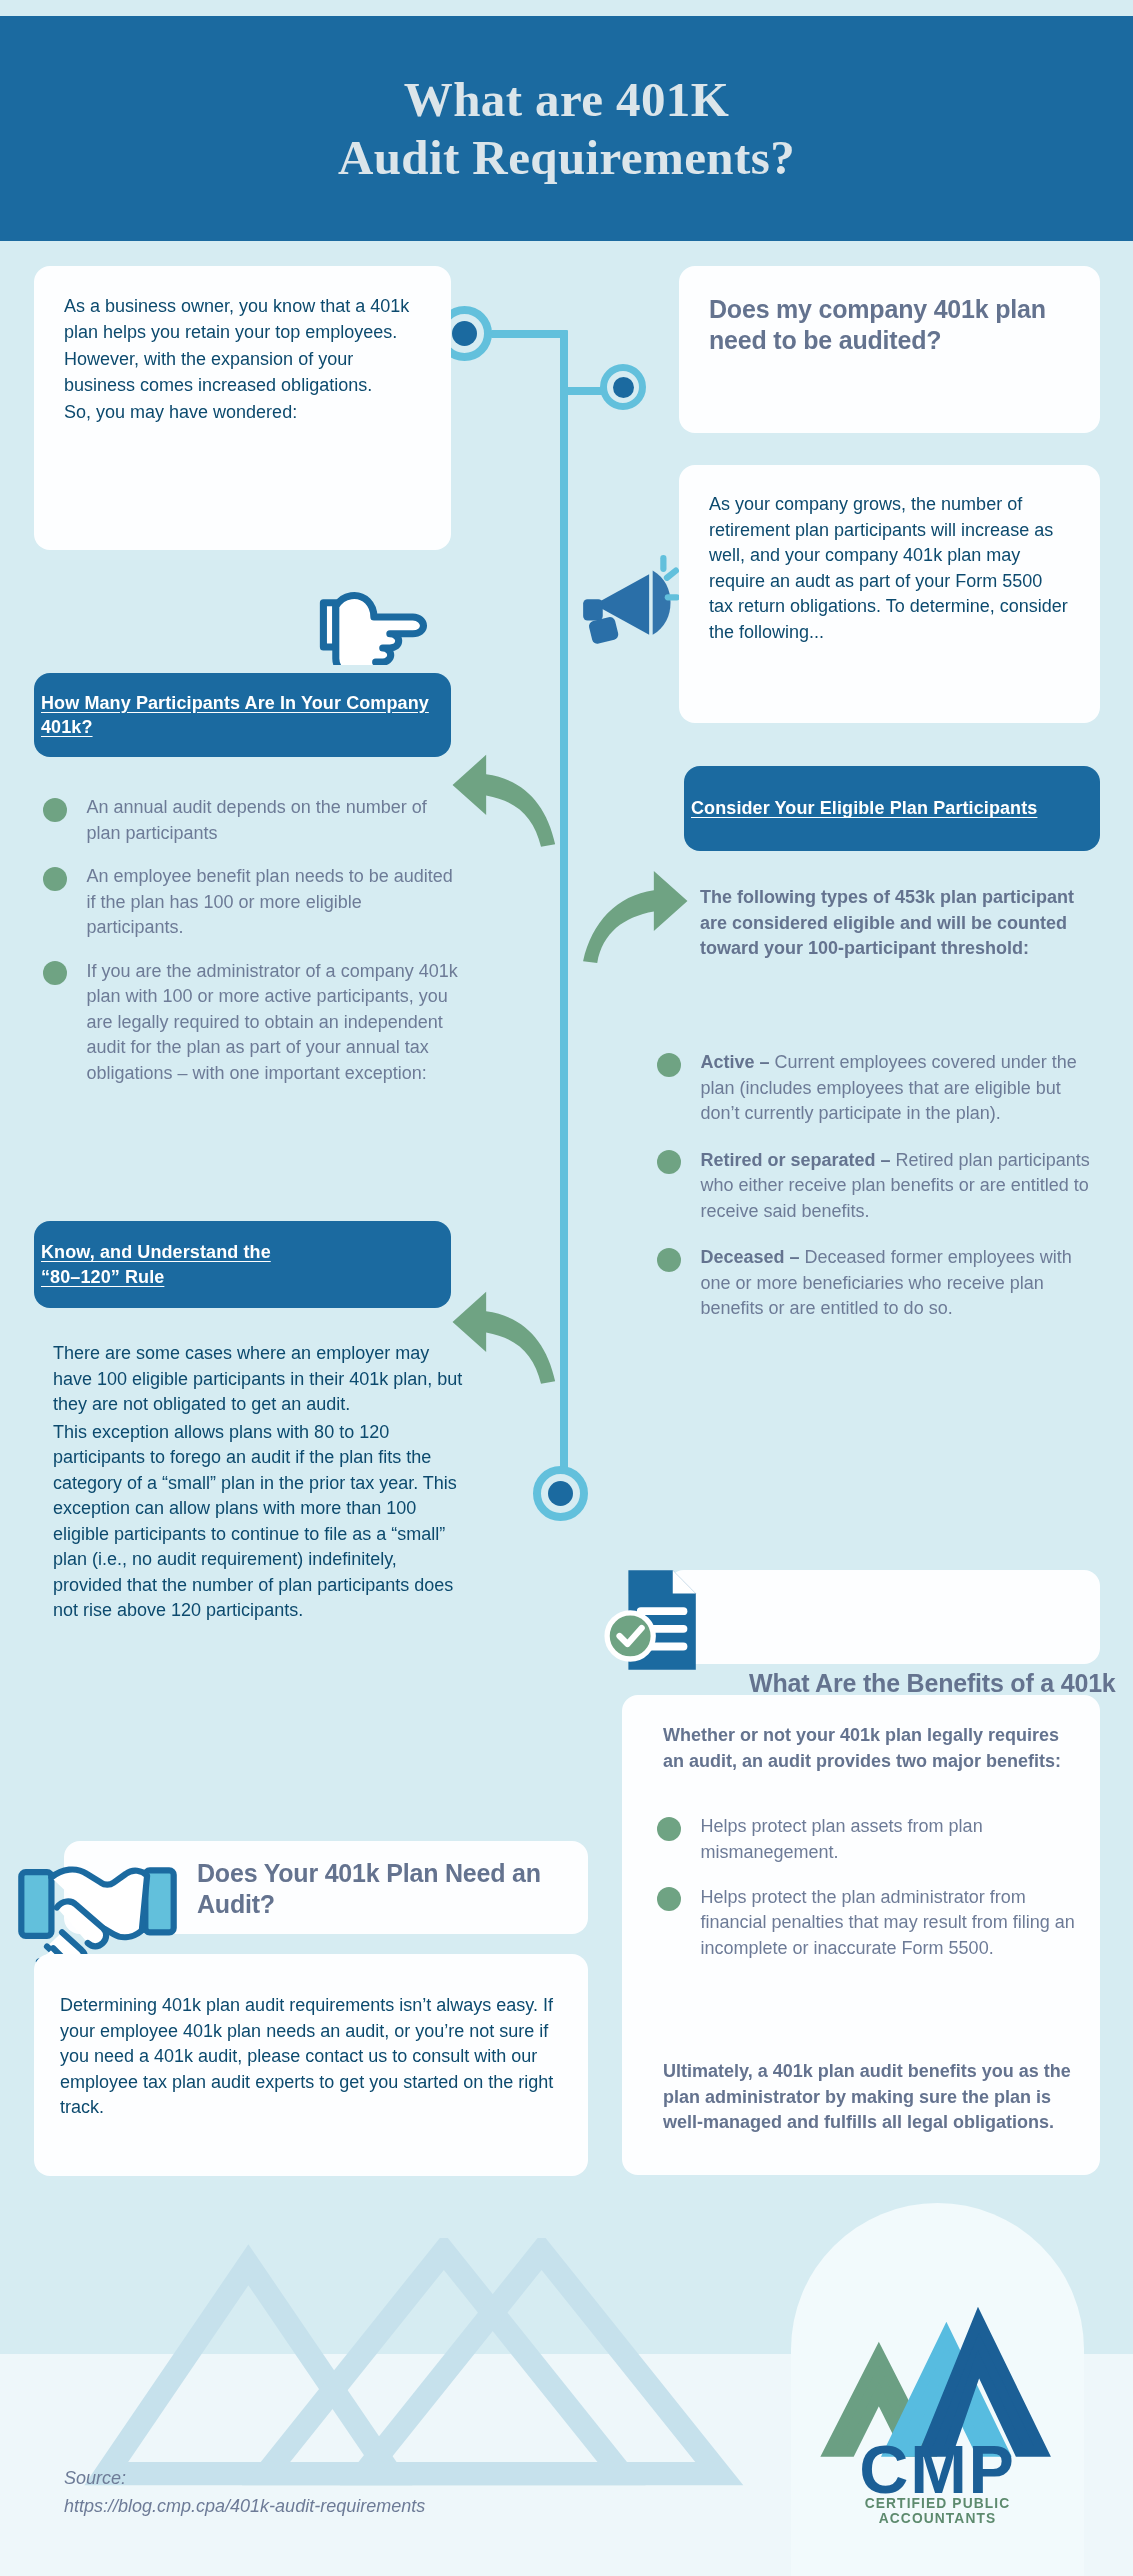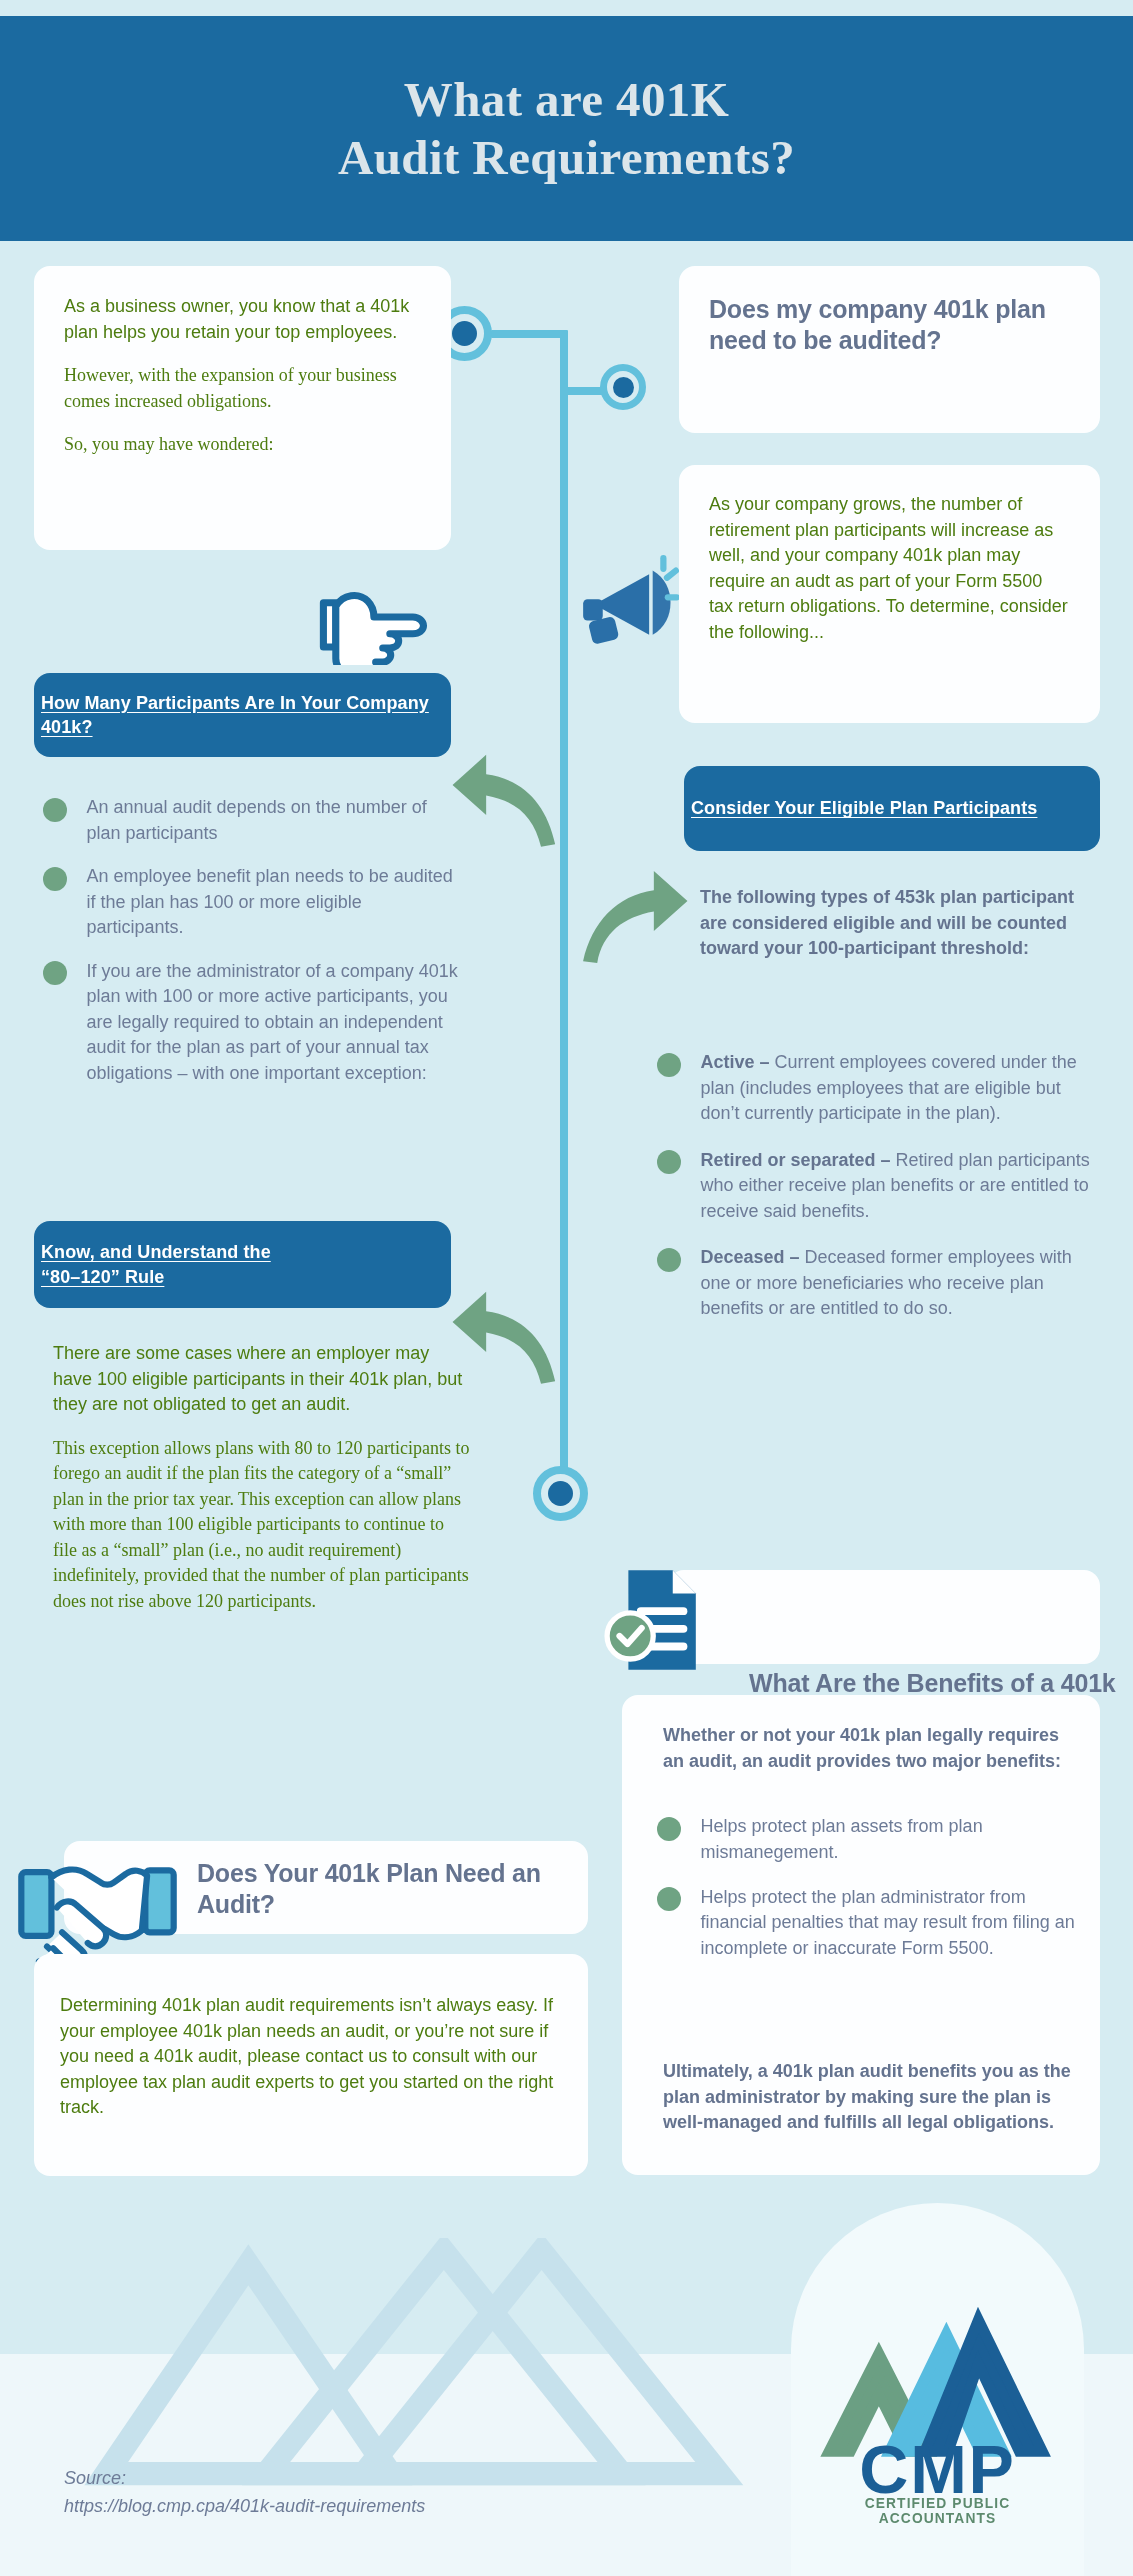--- a/index.html
+++ b/index.html
@@ -87,25 +87,25 @@
     font-weight: 700;
     font-size: 18px;
     line-height: 1.35;
     text-decoration: underline;
     text-underline-offset: 2.7px;
     padding: 0 7px;
     letter-spacing: 0.1px;
   }
 
   .body-text {
-    color: #4d7c0f;
+    color: #0c4a6e;
     font-size: 18px;
     line-height: 1.42;
   }
-  .body-text p + p { margin-top: 18px; font-family: Liberation Serif, serif; }
+  .body-text p + p { margin-top: 2px; }
   .body-text.bold { font-weight: 700; color: #64738f; }
   .body-text.italic { }
 
   .qhead {
     color: #64738f;
     font-weight: 700;
     font-size: 25px;
     line-height: 1.25;
     letter-spacing: -0.2px;
   }

